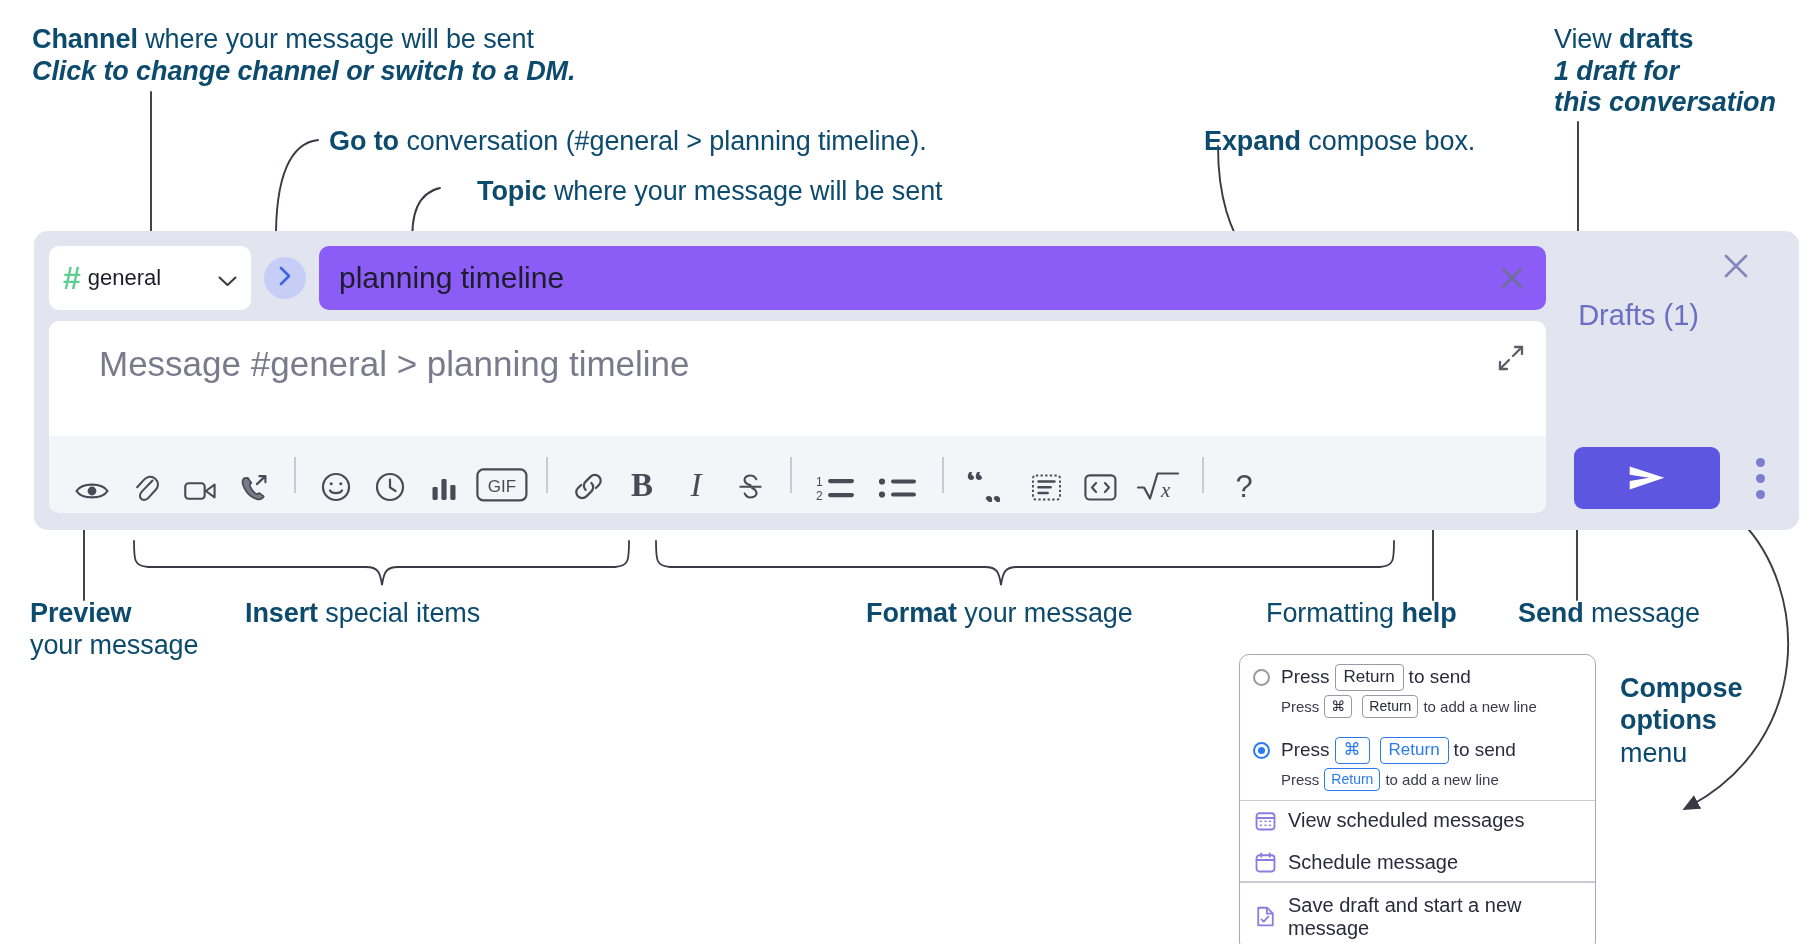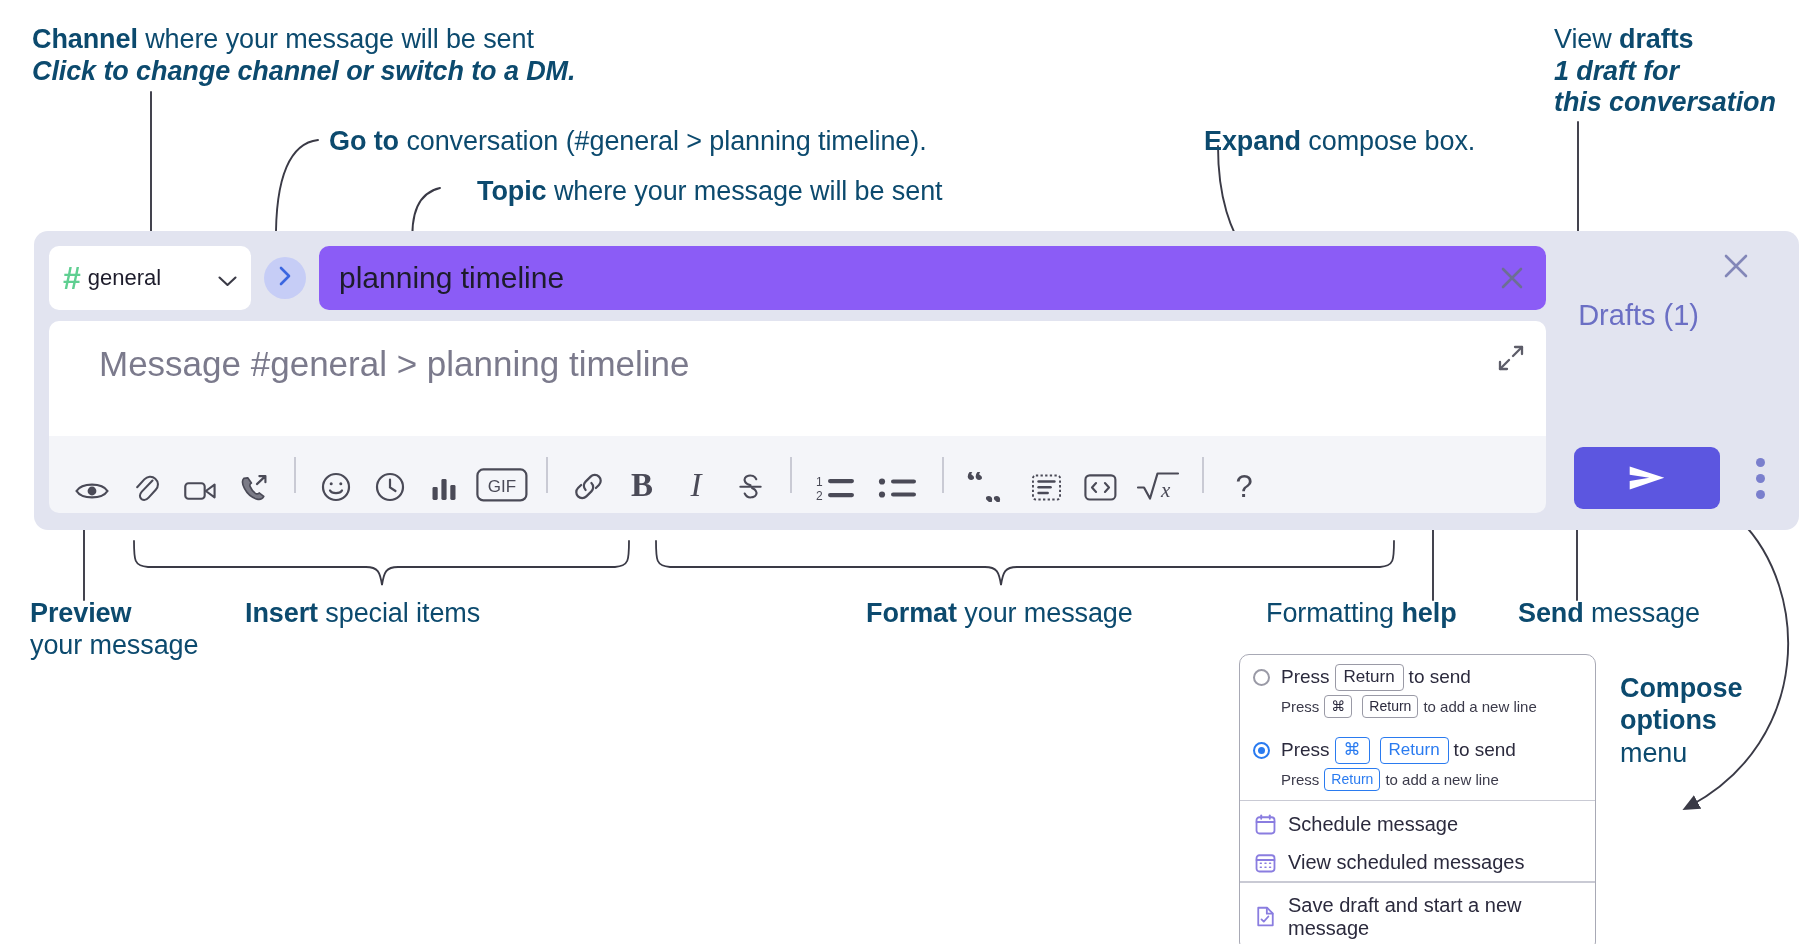--- a/index.html
+++ b/index.html
@@ -503,51 +503,51 @@
     <span class="kbd blue">Return</span>
     <span>to send</span>
   </div>
   <div class="sub-row" style="padding-bottom:9px;">
     <span>Press</span>
     <span class="kbd blue">Return</span>
     <span>to add a new line</span>
   </div>
 
   <div class="menu-div"></div>
-
-  <div class="menu-item" style="padding-top:11px;">
-    <span class="mi-icon">
-      <svg viewBox="0 0 22 22" width="21" height="21" fill="none" stroke="#8a7de0" stroke-width="1.9" stroke-linecap="round">
-        <rect x="1.6" y="3.4" width="18.8" height="17" rx="3"></rect>
-        <path d="M1.6 8.4 L20.4 8.4"></path>
-          <path d="M6.5 1.4 L6.5 5"></path>
-          <path d="M15.5 1.4 L15.5 5"></path>
-      </svg>
-    </span>
-    <span>Schedule message</span>
-  </div>
 
   <div class="menu-item">
     <span class="mi-icon">
       <svg viewBox="0 0 22 22" width="21" height="21" fill="none" stroke="#8a7de0" stroke-width="1.9" stroke-linecap="round">
         <rect x="1.6" y="3.4" width="18.8" height="17" rx="3"></rect>
         <path d="M1.6 8.4 L20.4 8.4"></path>
         <g stroke-width="1.6">
           <path d="M5.6 11.8 L6.6 11.8"></path>
             <path d="M10.5 11.8 L11.5 11.8"></path>
             <path d="M15.3 11.8 L16.3 11.8"></path>
           <path d="M5.6 16 L6.6 16"></path>
             <path d="M10.5 16 L11.5 16"></path>
             <path d="M15.3 16 L16.3 16"></path>
         </g>
       </svg>
     </span>
     <span>View scheduled messages</span>
   </div>
 
+  <div class="menu-item" style="padding-top:11px;">
+    <span class="mi-icon">
+      <svg viewBox="0 0 22 22" width="21" height="21" fill="none" stroke="#8a7de0" stroke-width="1.9" stroke-linecap="round">
+        <rect x="1.6" y="3.4" width="18.8" height="17" rx="3"></rect>
+        <path d="M1.6 8.4 L20.4 8.4"></path>
+          <path d="M6.5 1.4 L6.5 5"></path>
+          <path d="M15.5 1.4 L15.5 5"></path>
+      </svg>
+    </span>
+    <span>Schedule message</span>
+  </div>
+
   <div class="menu-div"></div>
 
   <div class="menu-item" style="padding-top:11px;padding-bottom:11px;">
     <span class="mi-icon">
       <svg viewBox="0 0 22 22" width="21" height="21" fill="none" stroke="#8a7de0" stroke-width="1.9" stroke-linecap="round" stroke-linejoin="round">
         <path d="M3.4 1.8 L12.6 1.8 L18.6 7.8 L18.6 20.2 L3.4 20.2 Z"></path>
         <path d="M12.4 2 L12.4 8 L18.4 8"></path>
         <path d="M6.8 14 L9.2 16.4 L14 11"></path>
       </svg>
     </span>

